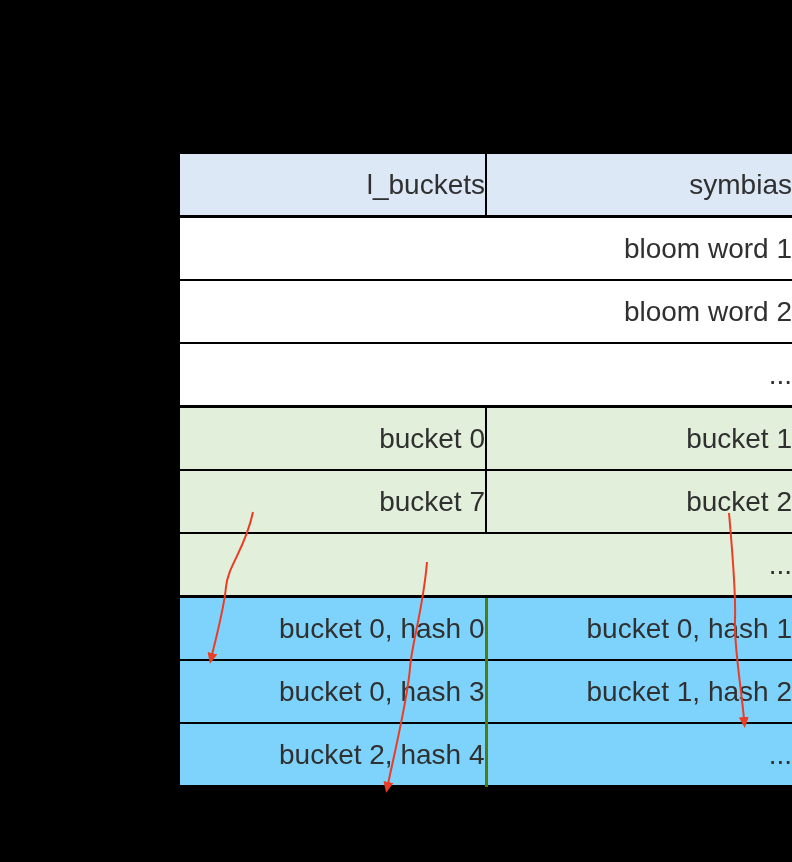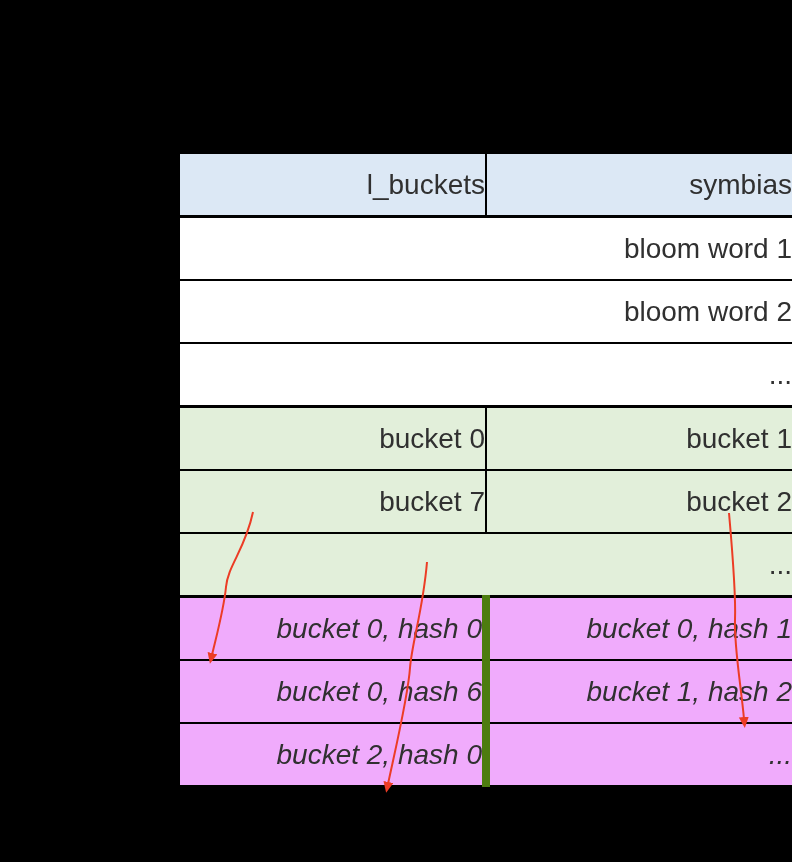--- a/index.html
+++ b/index.html
@@ -27,22 +27,22 @@
     font-size: 28px;
     color: #303030;
     padding: 0;
     overflow: hidden;
     white-space: nowrap;
   }
   tr.section-start td { border-top: 3px solid #000; }
   tr.sec-header  td { background: #dce8f5; }
   tr.sec-bloom   td { background: #ffffff; }
   tr.sec-buckets td { background: #e2efda; }
-  tr.sec-hashes  td { background: #f0abfc; font-style: italic; }
-  tr.sec-hashes  td + td { border-left: 8px solid #4d7c0f; }
+  tr.sec-hashes  td { background: #7dd3fc; }
+  tr.sec-hashes  td + td { border-left: 3px solid #4d7c0f; }
   svg.arrow-layer {
     position: absolute;
     left: 0; top: 0;
     width: 792px; height: 862px;
     pointer-events: none;
   }
 </style>
 </head>
 <body>
 
@@ -76,25 +76,25 @@
         <td>bucket 2</td>
       </tr>
       <tr class="sec-buckets">
         <td colspan="2">...</td>
       </tr>
       <tr class="sec-hashes section-start">
         <td>bucket 0, hash 0</td>
         <td>bucket 0, hash 1</td>
       </tr>
       <tr class="sec-hashes">
-        <td>bucket 0, hash 6</td>
+        <td>bucket 0, hash 3</td>
         <td>bucket 1, hash 2</td>
       </tr>
       <tr class="sec-hashes">
-        <td>bucket 2, hash 0</td>
+        <td>bucket 2, hash 4</td>
         <td>...</td>
       </tr>
     </tbody>
   </table>
 
   <svg class="arrow-layer" viewBox="0 0 792 862" xmlns="http://www.w3.org/2000/svg">
     <defs>
       <marker id="ah" markerUnits="userSpaceOnUse" markerWidth="16" markerHeight="16" refX="2" refY="5" orient="auto">
         <path d="M0,0 L11,5 L0,10 Z" fill="#ec3c25"></path>
       </marker>

